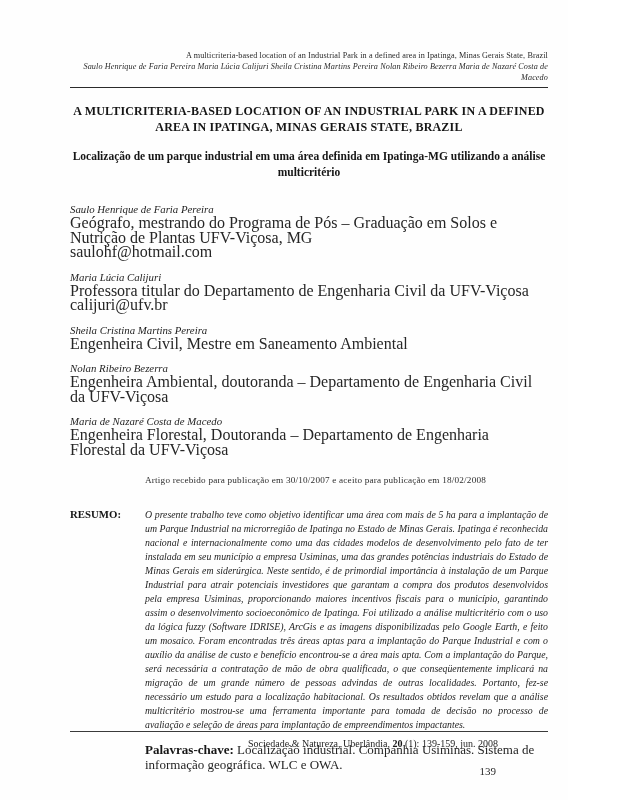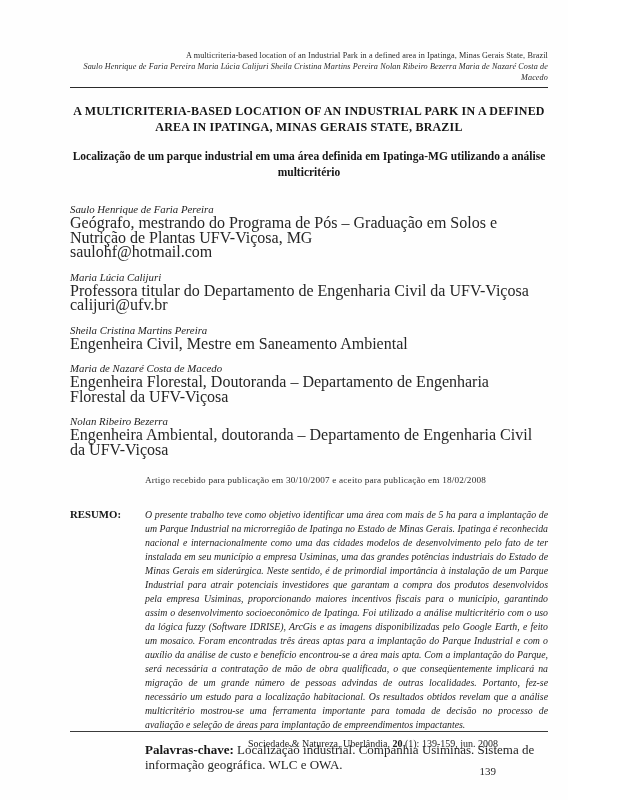--- a/index.html
+++ b/index.html
@@ -62,26 +62,26 @@
       <div class="author-group">
         <div class="author-name">Maria Lúcia Calijuri</div>
         <div class="author-line">Professora titular do Departamento de Engenharia Civil da UFV-Viçosa</div>
         <div class="author-line">calijuri@ufv.br</div>
       </div>
       <div class="author-group">
         <div class="author-name">Sheila Cristina Martins Pereira</div>
         <div class="author-line">Engenheira Civil, Mestre em Saneamento Ambiental</div>
       </div>
       <div class="author-group">
+        <div class="author-name">Nolan Ribeiro Bezerra</div>
+        <div class="author-line">Engenheira Ambiental, doutoranda – Departamento de Engenharia Civil da UFV-Viçosa</div>
+      </div>
+      <div class="author-group">
         <div class="author-name">Maria de Nazaré Costa de Macedo</div>
         <div class="author-line">Engenheira Florestal, Doutoranda – Departamento de Engenharia Florestal da UFV-Viçosa</div>
-      </div>
-      <div class="author-group">
-        <div class="author-name">Nolan Ribeiro Bezerra</div>
-        <div class="author-line">Engenheira Ambiental, doutoranda – Departamento de Engenharia Civil da UFV-Viçosa</div>
       </div>
     </section>
 
     <div class="received">Artigo recebido para publicação em 30/10/2007 e aceito para publicação em 18/02/2008</div>
 
     <section class="resumo">
       <div class="resumo-label">RESUMO:</div>
       <div class="resumo-text">O presente trabalho teve como objetivo identificar uma área com mais de 5 ha para a implantação de um Parque Industrial na microrregião de Ipatinga no Estado de Minas Gerais. Ipatinga é reconhecida nacional e internacionalmente como uma das cidades modelos de desenvolvimento pelo fato de ter instalada em seu município a empresa Usiminas, uma das grandes potências industriais do Estado de Minas Gerais em siderúrgica. Neste sentido, é de primordial importância à instalação de um Parque Industrial para atrair potenciais investidores que garantam a compra dos produtos desenvolvidos pela empresa Usiminas, proporcionando maiores incentivos fiscais para o município, garantindo assim o desenvolvimento socioeconômico de Ipatinga. Foi utilizado a análise multicritério com o uso da lógica fuzzy (Software IDRISE), ArcGis e as imagens disponibilizadas pelo Google Earth, e feito um mosaico. Foram encontradas três áreas aptas para a implantação do Parque Industrial e com o auxílio da análise de custo e benefício encontrou-se a área mais apta. Com a implantação do Parque, será necessária a contratação de mão de obra qualificada, o que conseqüentemente implicará na migração de um grande número de pessoas advindas de outras localidades. Portanto, fez-se necessário um estudo para a localização habitacional. Os resultados obtidos revelam que a análise multicritério mostrou-se uma ferramenta importante para tomada de decisão no processo de avaliação e seleção de áreas para implantação de empreendimentos impactantes.</div>
     </section>
 

